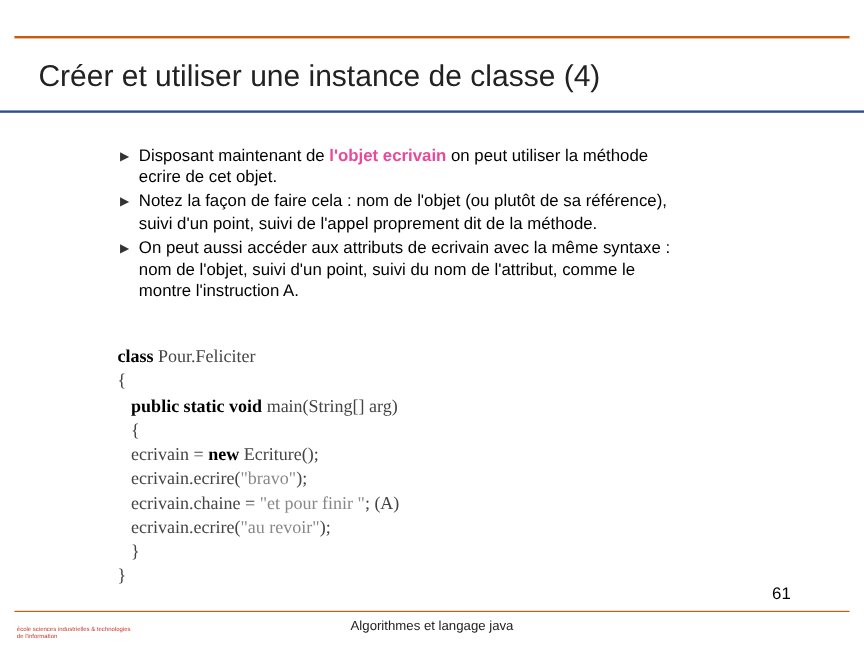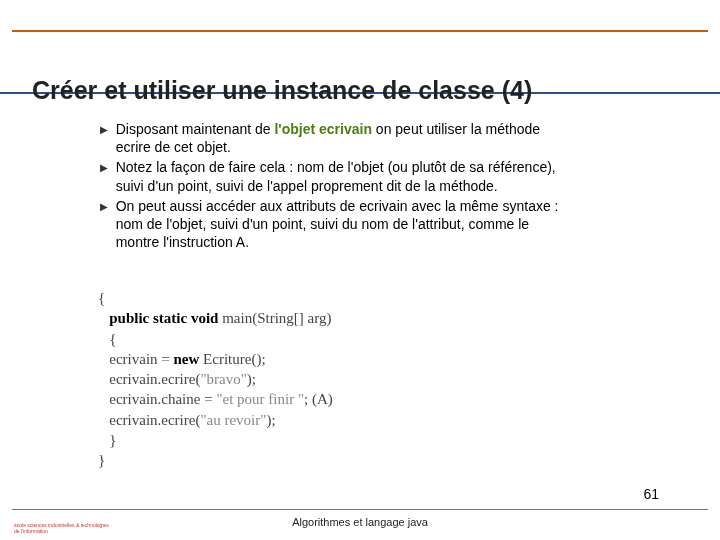--- a/index.html
+++ b/index.html
@@ -27,22 +27,21 @@
     height: 50px;
     background: #fff;
     border-bottom: 2px solid #2f4e8f;
   }
   .title {
     position: absolute;
     top: 50px;
     left: 32px;
     font-size: 25px;
     color: #222;
-    font-weight: 700;
-    margin-top: 26px;
+    font-weight: 400;
   }
   .bullets {
     position: absolute;
     top: 120px;
     left: 100px;
     width: 470px;
   }
   .bullet-row {
     display: flex;
     align-items: flex-start;
@@ -53,21 +52,21 @@
     margin-right: 8px;
     margin-top: 4px;
     font-size: 10px;
     color: #333;
   }
   .bullet-text {
     font-size: 14px;
     line-height: 1.3;
     color: #000;
   }
-  .hl { color: #4d7c0f; font-weight: bold; }
+  .hl { color: #ec4899; font-weight: bold; }
   .code-area {
     position: absolute;
     top: 288px;
     left: 98px;
     width: 520px;
     font-family: "Times New Roman", Times, serif;
     font-size: 15px;
     line-height: 1.35;
     color: #444;
   }
@@ -134,20 +133,21 @@
     <span class="bullet-mark">▶</span>
     <span class="bullet-text">Notez la façon de faire cela : nom de l'objet (ou plutôt de sa référence), suivi d'un point, suivi de l'appel proprement dit de la méthode.</span>
   </div>
   <div class="bullet-row">
     <span class="bullet-mark">▶</span>
     <span class="bullet-text">On peut aussi accéder aux attributs de ecrivain avec la même syntaxe : nom de l'objet, suivi d'un point, suivi du nom de l'attribut, comme le montre l'instruction A.</span>
   </div>
 </div>
 
 <div class="code-area">
+  <div class="code-line"><span class="kw">class</span><span> Pour.Feliciter</span></div>
   <div class="code-line">{</div>
   <div class="code-line"><span>   </span><span class="kw">public static void</span><span> main(String[] arg)</span></div>
   <div class="code-line">   {</div>
   <div class="code-line"></div>
   <div class="code-line"><span>   ecrivain = </span><span class="kw">new</span><span> Ecriture();</span></div>
   <div class="code-line"><span>   ecrivain.ecrire(</span><span class="str">"bravo"</span><span>);</span></div>
   <div class="code-line"><span>   ecrivain.chaine = </span><span class="str">"et pour finir "</span><span>; (A)</span></div>
   <div class="code-line"><span>   ecrivain.ecrire(</span><span class="str">"au revoir"</span><span>);</span></div>
   <div class="code-line">   }</div>
   <div class="code-line">}</div>

